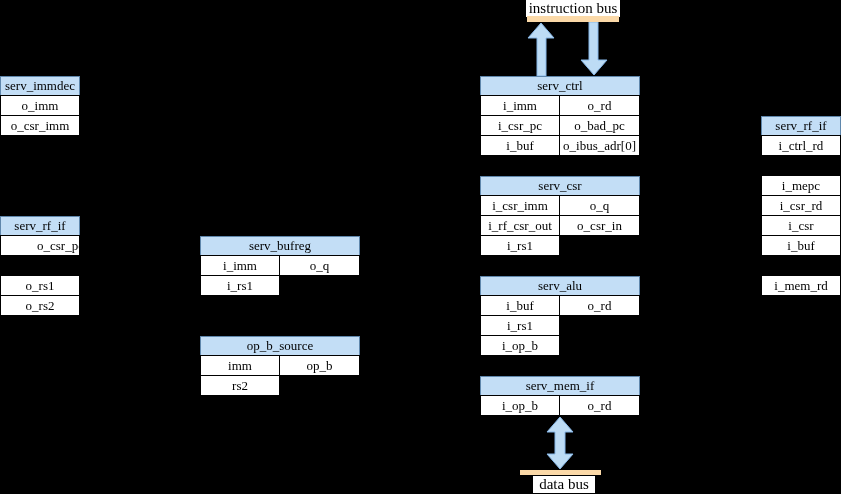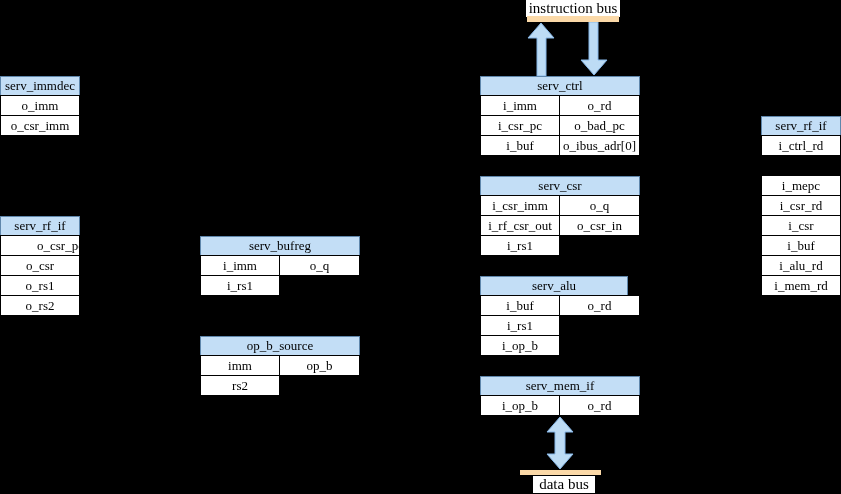--- a/index.html
+++ b/index.html
@@ -63,21 +63,20 @@
   <div class="bus-label" id="data-bus-label">data bus</div>
 
 <div class="module" style="left: 0px; top: 76px; width: 80px; height: 60px;">
       <div class="module-header" style="width: 80px;">serv_immdec</div>
       <div class="port-cell" style="left: 0px; width: 80px; top: 19px;">o_imm</div>
       <div class="port-cell" style="left: 0px; width: 80px; top: 39px;">o_csr_imm</div>
     </div>
     <div class="module" style="left: 0px; top: 216px; width: 80px; height: 100px;">
       <div class="module-header" style="width: 80px;">serv_rf_if</div>
       <div class="port-cell" style="left: 0px; width: 80px; top: 19px; padding-left: 41px;">o_csr_pc</div>
-      <div class="port-cell" style="left: 0px; width: 80px; top: 39px;">o_csr</div>
       <div class="port-cell" style="left: 0px; width: 80px; top: 59px;">o_rs1</div>
       <div class="port-cell" style="left: 0px; width: 80px; top: 79px;">o_rs2</div>
     </div>
     <div class="module" style="left: 200px; top: 236px; width: 160px; height: 60px;">
       <div class="module-header" style="width: 160px;">serv_bufreg</div>
       <div class="port-cell" style="left: 0px; width: 80px; top: 19px;">i_imm</div>
       <div class="port-cell" style="left: 79px; width: 81px; top: 19px;">o_q</div>
       <div class="port-cell" style="left: 0px; width: 80px; top: 39px;">i_rs1</div>
     </div>
     <div class="module" style="left: 200px; top: 336px; width: 160px; height: 60px;">
@@ -97,35 +96,34 @@
     </div>
     <div class="module" style="left: 480px; top: 176px; width: 160px; height: 80px;">
       <div class="module-header" style="width: 160px;">serv_csr</div>
       <div class="port-cell" style="left: 0px; width: 80px; top: 19px;">i_csr_imm</div>
       <div class="port-cell" style="left: 79px; width: 81px; top: 19px;">o_q</div>
       <div class="port-cell" style="left: 0px; width: 80px; top: 39px;">i_rf_csr_out</div>
       <div class="port-cell" style="left: 79px; width: 81px; top: 39px;">o_csr_in</div>
       <div class="port-cell" style="left: 0px; width: 80px; top: 59px;">i_rs1</div>
     </div>
     <div class="module" style="left: 480px; top: 276px; width: 160px; height: 80px;">
-      <div class="module-header" style="width: 148px;">serv_alu</div>
+      <div class="module-header" style="width: 160px;">serv_alu</div>
       <div class="port-cell" style="left: 0px; width: 80px; top: 19px;">i_buf</div>
       <div class="port-cell" style="left: 79px; width: 81px; top: 19px;">o_rd</div>
       <div class="port-cell" style="left: 0px; width: 80px; top: 39px;">i_rs1</div>
       <div class="port-cell" style="left: 0px; width: 80px; top: 59px;">i_op_b</div>
     </div>
     <div class="module" style="left: 480px; top: 376px; width: 160px; height: 40px;">
       <div class="module-header" style="width: 160px;">serv_mem_if</div>
       <div class="port-cell" style="left: 0px; width: 80px; top: 19px;">i_op_b</div>
       <div class="port-cell" style="left: 79px; width: 81px; top: 19px;">o_rd</div>
     </div>
     <div class="module" style="left: 761px; top: 116px; width: 80px; height: 180px;">
       <div class="module-header" style="width: 80px;">serv_rf_if</div>
       <div class="port-cell" style="left: 0px; width: 80px; top: 19px;">i_ctrl_rd</div>
       <div class="port-cell" style="left: 0px; width: 80px; top: 39px; margin-top: 48px;">i_bad_pc</div>
       <div class="port-cell" style="left: 0px; width: 80px; top: 59px;">i_mepc</div>
       <div class="port-cell" style="left: 0px; width: 80px; top: 79px;">i_csr_rd</div>
       <div class="port-cell" style="left: 0px; width: 80px; top: 99px;">i_csr</div>
       <div class="port-cell" style="left: 0px; width: 80px; top: 119px;">i_buf</div>
-      <div class="port-cell" style="left: 0px; width: 80px; top: 139px;">i_alu_rd</div>
       <div class="port-cell" style="left: 0px; width: 80px; top: 159px;">i_mem_rd</div>
     </div>
   </div>
 
 </body></html>

